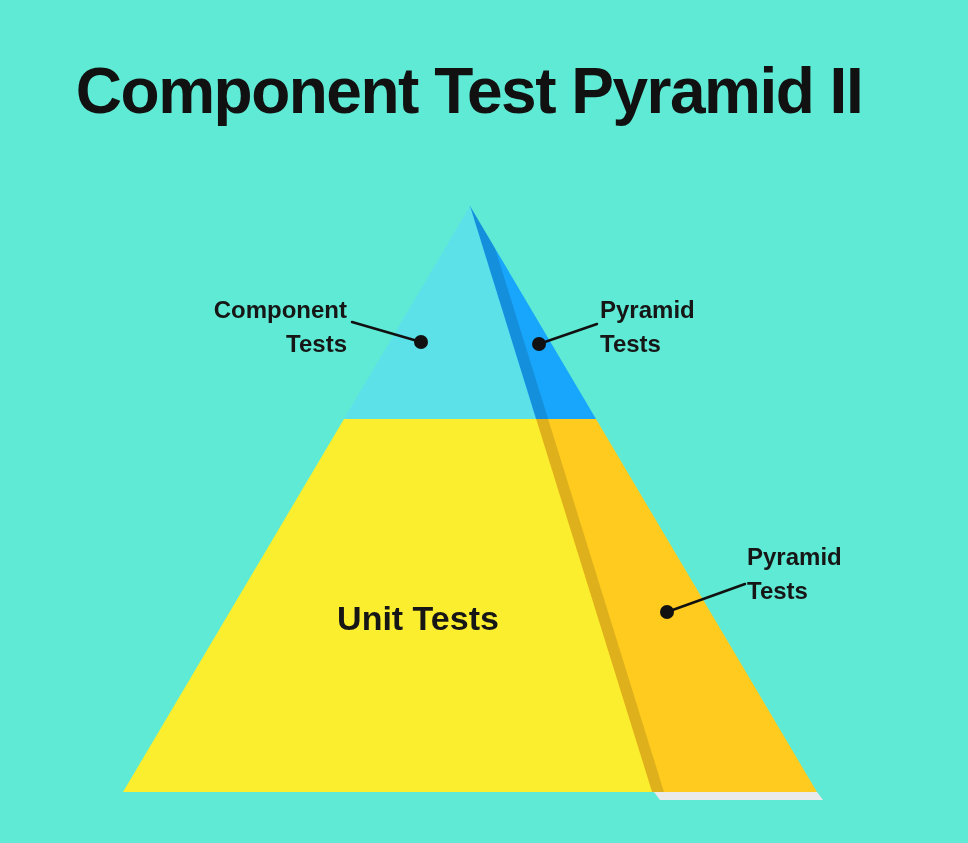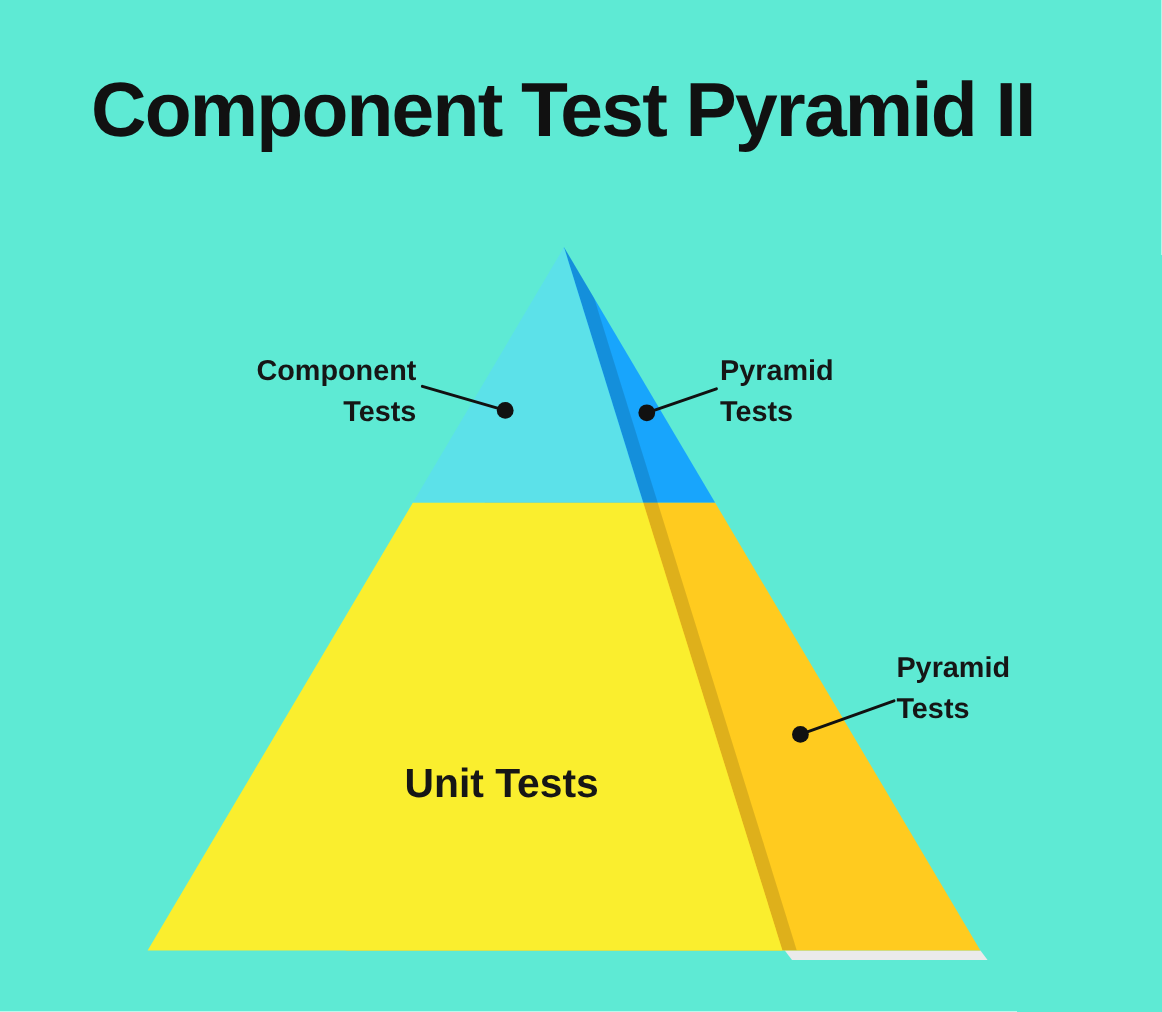--- a/index.html
+++ b/index.html
@@ -98,15 +98,15 @@
   <div class="callout left-align" style="top:293px; left:600px;">
     <div>Pyramid</div>
     <div>Tests</div>
   </div>
 
   <div class="callout left-align" style="top:540px; left:747px;">
     <div>Pyramid</div>
     <div>Tests</div>
   </div>
 
-  <div class="region-label" style="top:599px; left:317px; width:202px;margin-top:35px;">Unit Tests</div>
+  <div class="region-label" style="top:599px; left:317px; width:202px;">Unit Tests</div>
 
 </div>
 
 </body></html>

